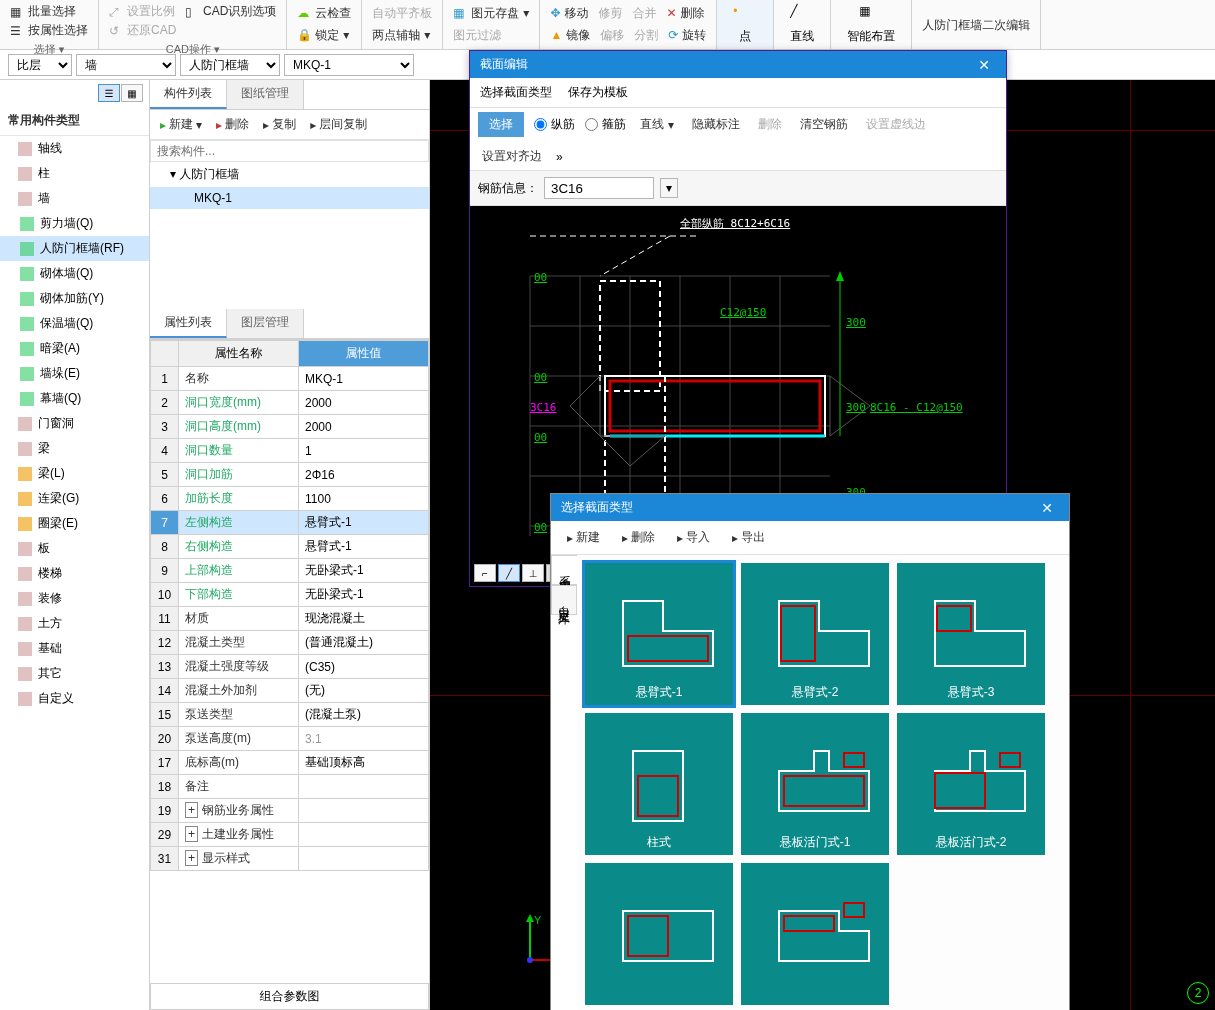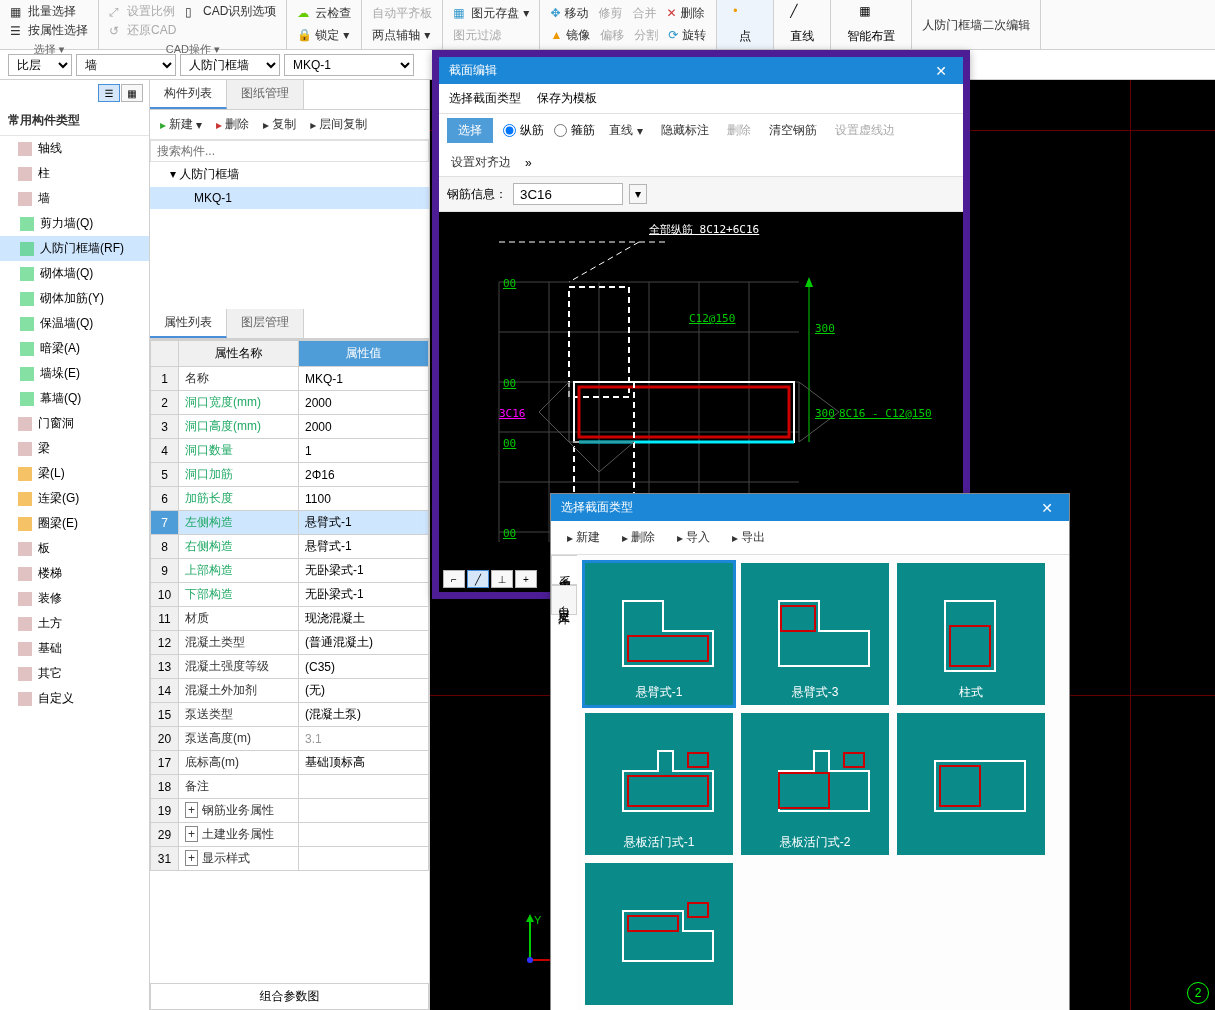--- a/index.html
+++ b/index.html
@@ -40,21 +40,21 @@
 .proptable th { background: #f0f0f0; border: 1px solid #d0d0d0; padding: 4px; font-weight: normal; text-align: center; }
 .proptable th.valh { background: #4e9cd8; color: #fff; }
 .proptable td { border: 1px solid #d0d0d0; padding: 3px 6px; }
 .proptable td.rownum { background: #f0f0f0; width: 28px; text-align: center; }
 .proptable tr.selected td { background: #cfe6ff; }
 .proptable tr.selected td.rownum { background: #4e9cd8; color: #fff; }
 .proptable td.pname { color: #2a6; width: 120px; }
 .proptable td.pname.blk { color: #333; }
 .proptable td.pval.gray { color: #999; }
 .workarea { flex: 1; background: #000; position: relative; }
-.dialog { position: absolute; background: #fff; box-shadow: 0 2px 8px rgba(0,0,0,0.3); border: 7px solid #4c1d95; }
+.dialog { position: absolute; background: #fff; box-shadow: 0 2px 8px rgba(0,0,0,0.3); border: 1px solid #4c1d95; margin-left: 37px; }
 .dlgtitle { background: #1b87d6; color: #fff; padding: 5px 10px; display: flex; justify-content: space-between; align-items: center; }
 .dlgclose { cursor: pointer; font-size: 14px; padding: 0 6px; }
 .dlgmenu { display: flex; gap: 16px; padding: 6px 10px; border-bottom: 1px solid #e0e0e0; }
 .dlgmenu span { cursor: pointer; }
 .dlgtoolbar { display: flex; align-items: center; gap: 10px; padding: 4px 8px; border-bottom: 1px solid #e0e0e0; flex-wrap: wrap; }
 .radiobtn { display: flex; align-items: center; gap: 4px; cursor: pointer; }
 .radiobtn input { margin: 0; }
 .segbtn { padding: 3px 10px; border: 1px solid #4e9cd8; cursor: pointer; }
 .segbtn.active { background: #4e9cd8; color: #fff; }
 .rebarbar { display: flex; align-items: center; gap: 6px; padding: 6px 8px; background: #f6f6f6; border-bottom: 1px solid #e0e0e0; }
@@ -587,20 +587,27 @@
         <div class="thumb selected">
           <svg width="132" height="110">
             <path d="M30 30h40v30h50v35H30z" fill="none" stroke="#fff" stroke-width="2"></path>
             <rect x="35" y="65" width="80" height="25" fill="none" stroke="#c00" stroke-width="2"></rect>
           </svg>
           <div class="tlabel">悬臂式-1</div>
         </div>
         <div class="thumb">
           <svg width="132" height="110">
             <path d="M30 30h40v30h50v35H30z" fill="none" stroke="#fff" stroke-width="2"></path>
+            <rect x="32" y="35" width="34" height="55" fill="none" stroke="#c00" stroke-width="2"></rect>
+          </svg>
+          <div class="tlabel">悬臂式-2</div>
+        </div>
+        <div class="thumb">
+          <svg width="132" height="110">
+            <path d="M30 30h40v30h50v35H30z" fill="none" stroke="#fff" stroke-width="2"></path>
             <rect x="32" y="35" width="34" height="25" fill="none" stroke="#c00" stroke-width="2"></rect>
           </svg>
           <div class="tlabel">悬臂式-3</div>
         </div>
         <div class="thumb">
           <svg width="132" height="110">
             <rect x="40" y="30" width="50" height="70" fill="none" stroke="#fff" stroke-width="2"></rect>
             <rect x="45" y="55" width="40" height="40" fill="none" stroke="#c00" stroke-width="2"></rect>
           </svg>
           <div class="tlabel">柱式</div>

